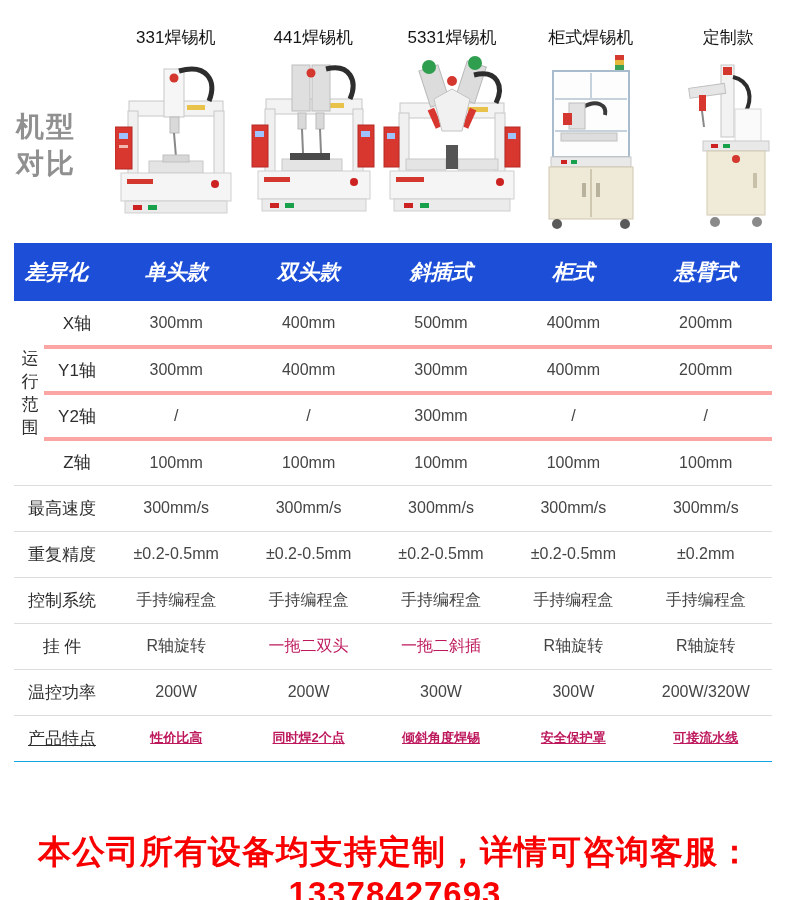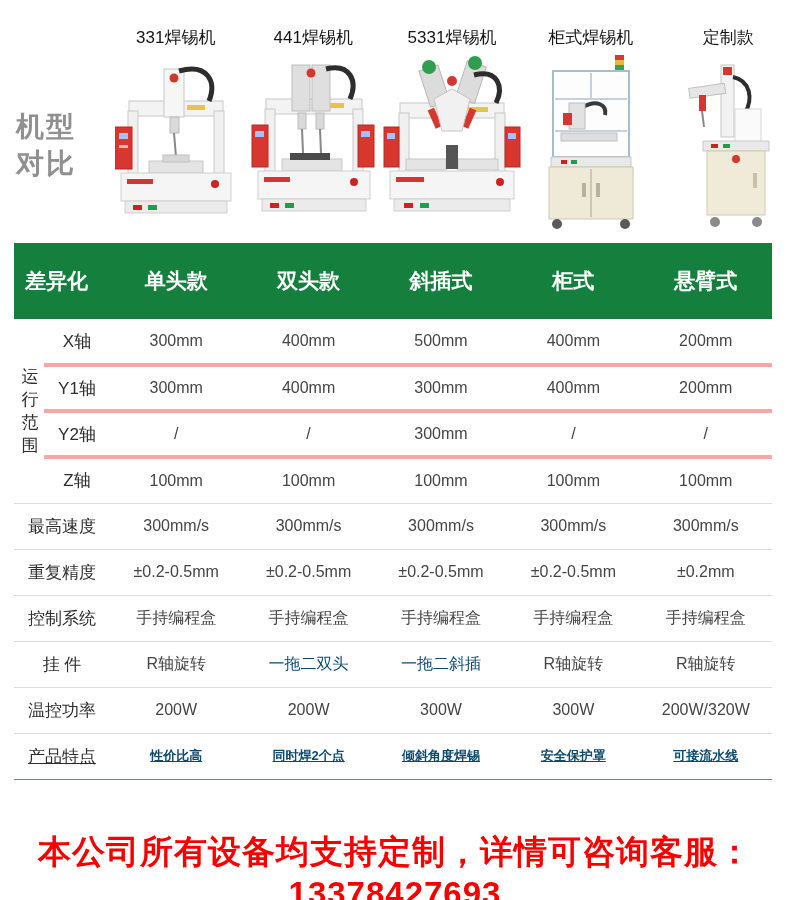--- a/index.html
+++ b/index.html
@@ -23,36 +23,36 @@
   .product { flex:1; display:flex; flex-direction:column; align-items:center; }
   .product-name { font-size:17px; color:#151515; margin-bottom:6px; white-space:nowrap; }
   .machine { display:block; }
 
   
   .spec-table-wrap { position:absolute; left:14px; top:243px; width:758px; }
   table.spec { width:100%; border-collapse:collapse; table-layout:fixed; }
   col.c-group { width:30px; }
   col.c-sub   { width:66px; }
   thead th {
-    background:#15803d; color:#ffffff; height:76px;
-    font-size:21px; font-weight:bold; text-align:center; vertical-align:middle;
+    background:#1d4ed8; color:#ffffff; height:58px;
+    font-size:21px; font-weight:bold; text-align:center; vertical-align:middle;font-style:italic;
   }
   thead th.first { text-align:left; padding-left:11px; }
   td { height:46px; text-align:center; vertical-align:middle;
        font-size:16px; color:#454545; }
   td.row-label, td.sub-label { font-size:17px; color:#2e2e2e; }
   td.group-cell { vertical-align:middle; }
   .vlabel {
     width:19px; margin:0 auto; font-size:17px; line-height:23px;
     color:#2e2e2e; word-break:break-all; text-align:right;
   }
   tr.axis-row + tr.axis-row td { border-top:4px solid #fca5a5; }
   tr.main-row td { border-top:1px solid #dcdcdc; }
   tr.main-row:last-child td { border-bottom:1px solid #0ea5e9;text-decoration:underline; }
-  td.red { color:#0c4a6e; }
+  td.red { color:#be185d; }
   td.bold { font-weight:bold; font-size:13px;margin-top:40px; }
 
   
   .footer-notice {
     position:absolute; left:0; top:830px; width:100%;
     text-align:center; color:#f80000; font-size:33px; font-weight:bold;
     letter-spacing:1px;
   }
 </style>
 </head>

